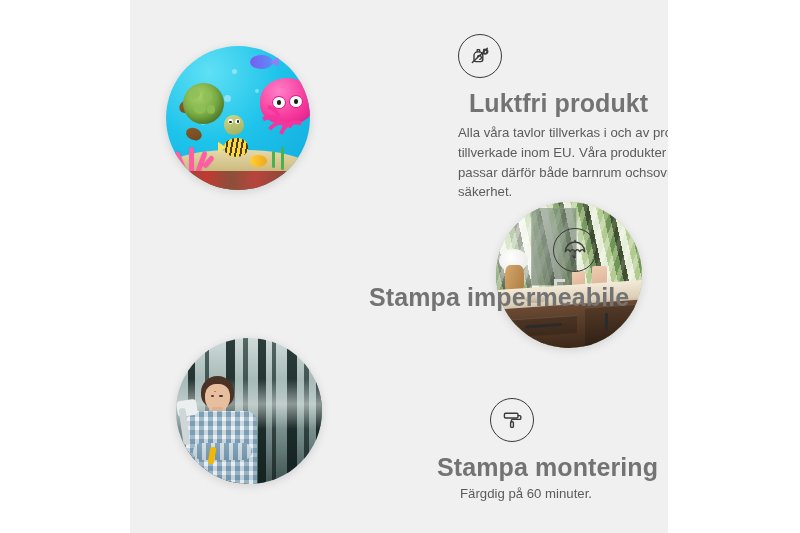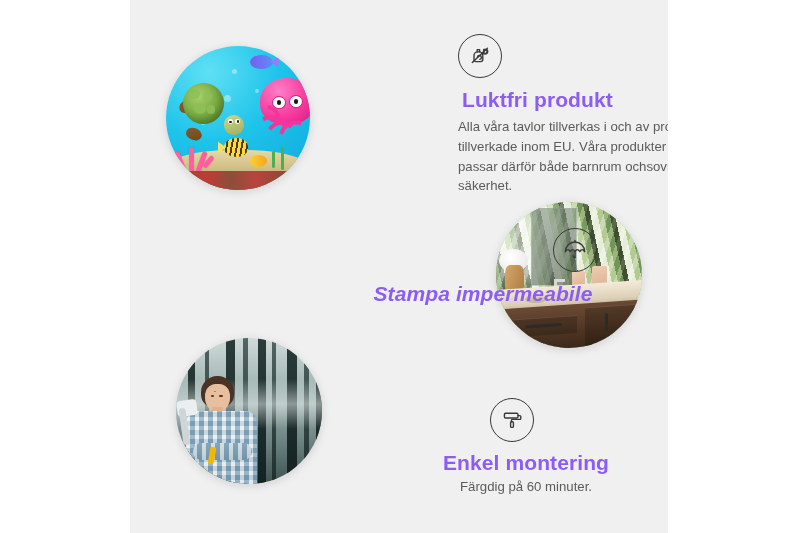--- a/index.html
+++ b/index.html
@@ -239,43 +239,43 @@
   
   .feature{position:absolute;}
   .icon-circle{
     width:44px;height:44px;
     border:1.6px solid #3a3a3a;
     border-radius:50%;
     display:flex;align-items:center;justify-content:center;
     box-sizing:border-box;
   }
   .f-title{
-    font-size:21px;
+    font-size:25px;
     font-weight:bold;
-    color:#8b5cf6;
-    margin:4px;
+    color:#737373;
+    margin:11px;
     letter-spacing:.1px;
     white-space:nowrap;
   }
   .f-body{
     font-size:13.2px;
     line-height:1.5;
     color:#5b5b5b;
     margin:0;
   }
 
   
   .feat-odor{left:328px;top:34px;width:300px;text-align:left;}
   .feat-odor .icon-circle{margin-bottom:10px;}
   .feat-odor .f-title{margin-bottom:5px;}
 
   
   .feat-water{left:228px;top:228px;width:250px;text-align:center;}
   .feat-water .icon-circle{margin:0 auto 10px auto;position:relative;left:92px;}
-  .feat-water .f-title{margin-bottom:3px;font-style:italic;}
+  .feat-water .f-title{margin-bottom:3px;}
 
   
   .feat-mount{left:296px;top:398px;width:200px;text-align:center;}
   .feat-mount .icon-circle{margin:0 auto 9px auto;position:relative;left:-14px;}
   .feat-mount .f-title{margin-bottom:2px;}
 </style>
 </head>
 <body>
 
 <div class="canvas">
@@ -423,18 +423,18 @@
     </div>
 
     <div class="feature feat-mount">
       <div class="icon-circle">
         <svg width="26" height="26" viewBox="0 0 26 26" fill="none" stroke="#3a3a3a" stroke-width="1.4" stroke-linecap="round" stroke-linejoin="round">
           <rect x="5.4" y="6.2" width="13.6" height="4.8" rx="1.2"></rect>
           <path d="M19 8.6h1.8a1 1 0 0 1 1 1v1.8a1 1 0 0 1-1 1h-7.4a1 1 0 0 0-1 1v1.4"></path>
           <rect x="11.6" y="14.8" width="2.8" height="5.6" rx="1"></rect>
         </svg>
       </div>
-      <p class="f-title">Enkel montering</p>
+      <p class="f-title">Stampa montering</p>
       <p class="f-body">Färgdig på 60 minuter.</p>
     </div>
 
   </div>
 </div>
 
 </body></html>

